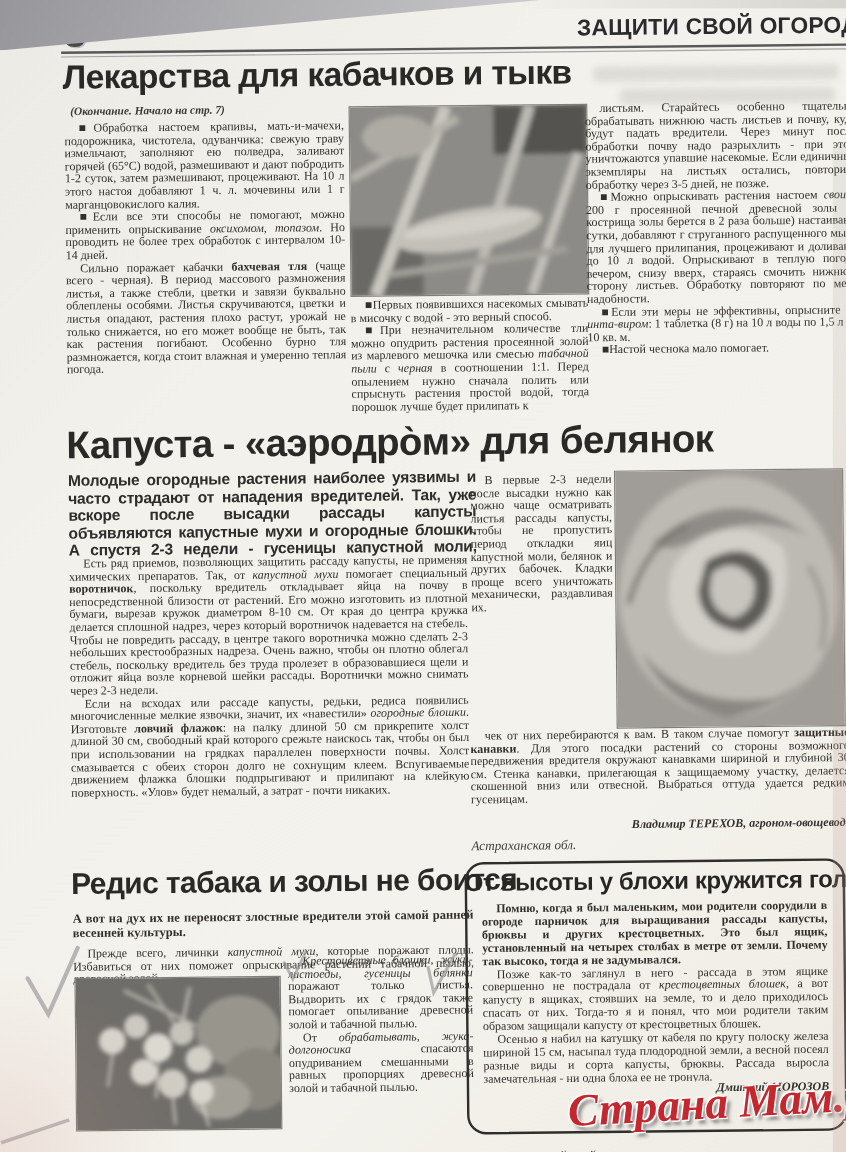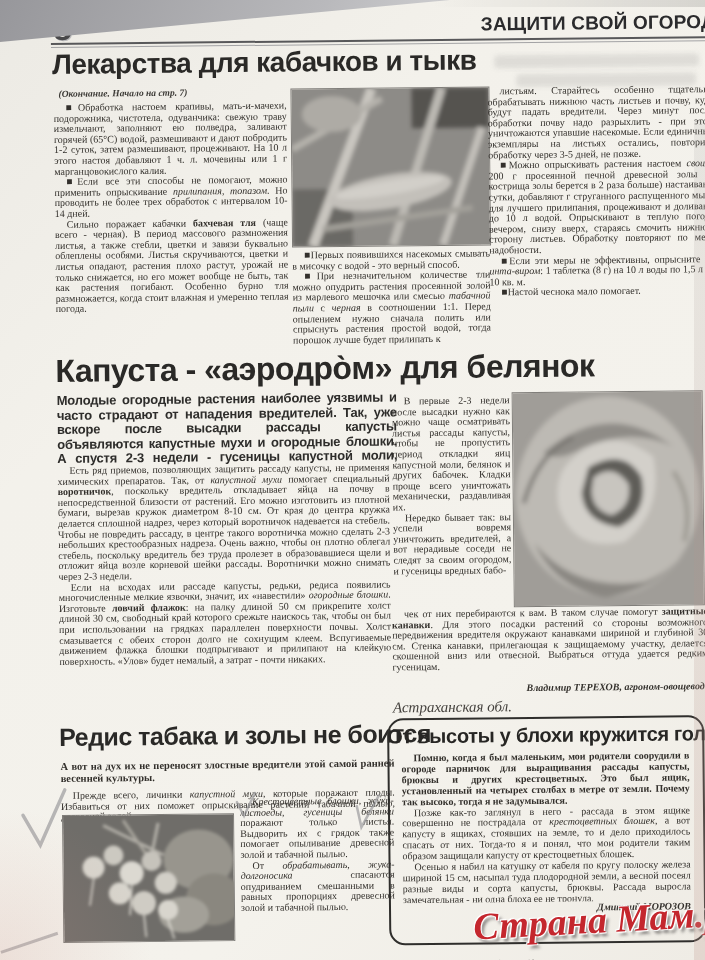--- a/index.html
+++ b/index.html
@@ -30,21 +30,21 @@
   .headline{position:absolute;font-family:"Liberation Sans",sans-serif;font-weight:bold;
             color:#2a2927;letter-spacing:-.5px;white-space:nowrap;}
   .contnote{position:absolute;font-size:9.5px;font-style:italic;font-weight:bold;color:#3c3a36;}
   
   .col{position:absolute;text-align:justify;overflow:hidden;font-size:10px;line-height:10.6px;}
   .col p{margin:0;text-indent:12px;}
   .introcol{font-family:"Liberation Sans",sans-serif;font-weight:bold;font-size:13px;
             line-height:14.6px;color:#2e2d2b;letter-spacing:-.2px;}
   .lead{font-weight:bold;font-size:10.5px;line-height:12px;}
   .author{position:absolute;font-size:10px;font-weight:bold;font-style:italic;text-align:right;}
-  .place{position:absolute;font-size:15px;font-style:italic;color:#45423e;}
+  .place{position:absolute;font-size:11px;font-style:italic;color:#45423e;}
   
   .photo{position:absolute;border:1px solid #807e7a;box-shadow:0 0 0 1px #d8d5cf inset;}
   .photo svg{display:block;}
   
   .roundbox{position:absolute;border:2px solid #2f2e2c;border-radius:16px;background:rgba(255,255,255,.0);}
   .boxtitle{position:absolute;width:100%;text-align:center;font-family:"Liberation Sans",sans-serif;
             font-weight:bold;font-size:20px;letter-spacing:-.3px;color:#272624;white-space:nowrap;}
   .boxbody p:first-child{font-weight:bold;}
   
   .watermark{position:absolute;left:468px;top:900px;font-size:38px;font-weight:bold;font-style:italic;
@@ -64,21 +64,21 @@
     <div class="rule1"></div>
     <div class="rule2"></div>
     <div class="section">ЗАЩИТИ СВОЙ ОГОРОД</div>
     <div class="ghost" style="left:498px;top:57px;width:205px;height:13px;"></div>
     <div class="ghost" style="left:520px;top:76px;width:180px;height:13px;"></div>
 
     <div class="headline" style="left:56px;top:46px;font-size:28px;">Лекарства для кабачков и тыкв</div>
     <div class="contnote" style="left:62px;top:86px;">(Окончание. Начало на стр. 7)</div>
     <div class="col" style="left:57px;top:100px;width:233px;height:247px;">
         <p>■Обработка настоем крапивы, мать-и-мачехи, подорожника, чистотела, одуванчика: свежую траву измельчают, заполняют ею полведра, заливают горячей (65°С) водой, размешивают и дают побродить 1-2 суток, затем размешивают, процеживают. На 10 л этого настоя добавляют 1 ч. л. мочевины или 1 г марганцовокислого калия.</p>
-        <p>■Если все эти способы не помогают, можно применить опрыскивание <i>прилипания, топазом</i>. Но проводить не более трех обработок с интервалом 10-14 дней.</p>
+        <p>■Если все эти способы не помогают, можно применить опрыскивание <i>оксихомом, топазом</i>. Но проводить не более трех обработок с интервалом 10-14 дней.</p>
         <p>Сильно поражает кабачки <b>бахчевая тля</b> (чаще всего - черная). В период массового размножения листья, а также стебли, цветки и завязи буквально облеплены особями. Листья скручиваются, цветки и листья опадают, растения плохо растут, урожай не только снижается, но его может вообще не быть, так как растения погибают. Особенно бурно тля размножается, когда стоит влажная и умеренно теплая погода.</p>
       </div>
 
     <div class="photo" style="left:294px;top:88px;width:197px;height:157px;">
       <svg width="197" height="157" viewBox="0 0 197 157">
         <defs>
             <filter id="b1">
               <feGaussianBlur stdDeviation="2.2"></feGaussianBlur>
             </filter>
           </defs>
@@ -109,21 +109,20 @@
       </div>
 
     <div class="headline" style="left:56px;top:350px;font-size:32px;">Капуста - «аэродро̀м» для белянок</div>
     <div class="col introcol" style="left:57px;top:391px;width:340px;height:74px;">Молодые огородные растения наиболее уязвимы и часто страдают от нападения вредителей. Так, уже вскоре после высадки рассады капусты объявляются капустные мухи и огородные блошки. А спустя 2-3 недели - гусеницы капустной моли, белянок и других бабочек.</div>
     <div class="col" style="left:57px;top:463px;width:332px;height:242px;">
         <p>Есть ряд приемов, позволяющих защитить рассаду капусты, не применяя химических препаратов. Так, от <i>капустной мухи</i> помогает специальный <b>воротничок</b>, поскольку вредитель откладывает яйца на почву в непосредственной близости от растений. Его можно изготовить из плотной бумаги, вырезав кружок диаметром 8-10 см. От края до центра кружка делается сплошной надрез, через который воротничок надевается на стебель. Чтобы не повредить рассаду, в центре такого воротничка можно сделать 2-3 небольших крестообразных надреза. Очень важно, чтобы он плотно облегал стебель, поскольку вредитель без труда пролезет в образовавшиеся щели и отложит яйца возле корневой шейки рассады. Воротнички можно снимать через 2-3 недели.</p>
         <p>Если на всходах или рассаде капусты, редьки, редиса появились многочисленные мелкие язвочки, значит, их «навестили» <i>огородные блошки</i>. Изготовьте <b>ловчий флажок</b>: на палку длиной 50 см прикрепите холст длиной 30 см, свободный край которого срежьте наискось так, чтобы он был при использовании на грядках параллелен поверхности почвы. Холст смазывается с обеих сторон долго не сохнущим клеем. Вспугиваемые движением флажка блошки подпрыгивают и прилипают на клейкую поверхность. «Улов» будет немалый, а затрат - почти никаких.</p>
       </div>
     <div class="col" style="left:392px;top:397px;width:118px;height:248px;">
         <p>В первые 2-3 недели после высадки нужно как можно чаще осматривать листья рассады капусты, чтобы не пропустить период откладки яиц капустной моли, белянок и других бабочек. Кладки проще всего уничтожать механически, раздавливая их.</p>
-        <p>Нередко бывает так: вы успели вовремя уничтожить вредителей, а вот нерадивые соседи не следят за своим огородом, и гусеницы вредных бабо-</p>
       </div>
 
     <div class="photo" style="left:512px;top:394px;width:189px;height:213px;">
       <svg width="189" height="213" viewBox="0 0 189 213">
         <defs>
             <filter id="b2">
               <feGaussianBlur stdDeviation="2.5"></feGaussianBlur>
             </filter>
           </defs>
         <rect width="189" height="213" fill="#a09d98"></rect>

